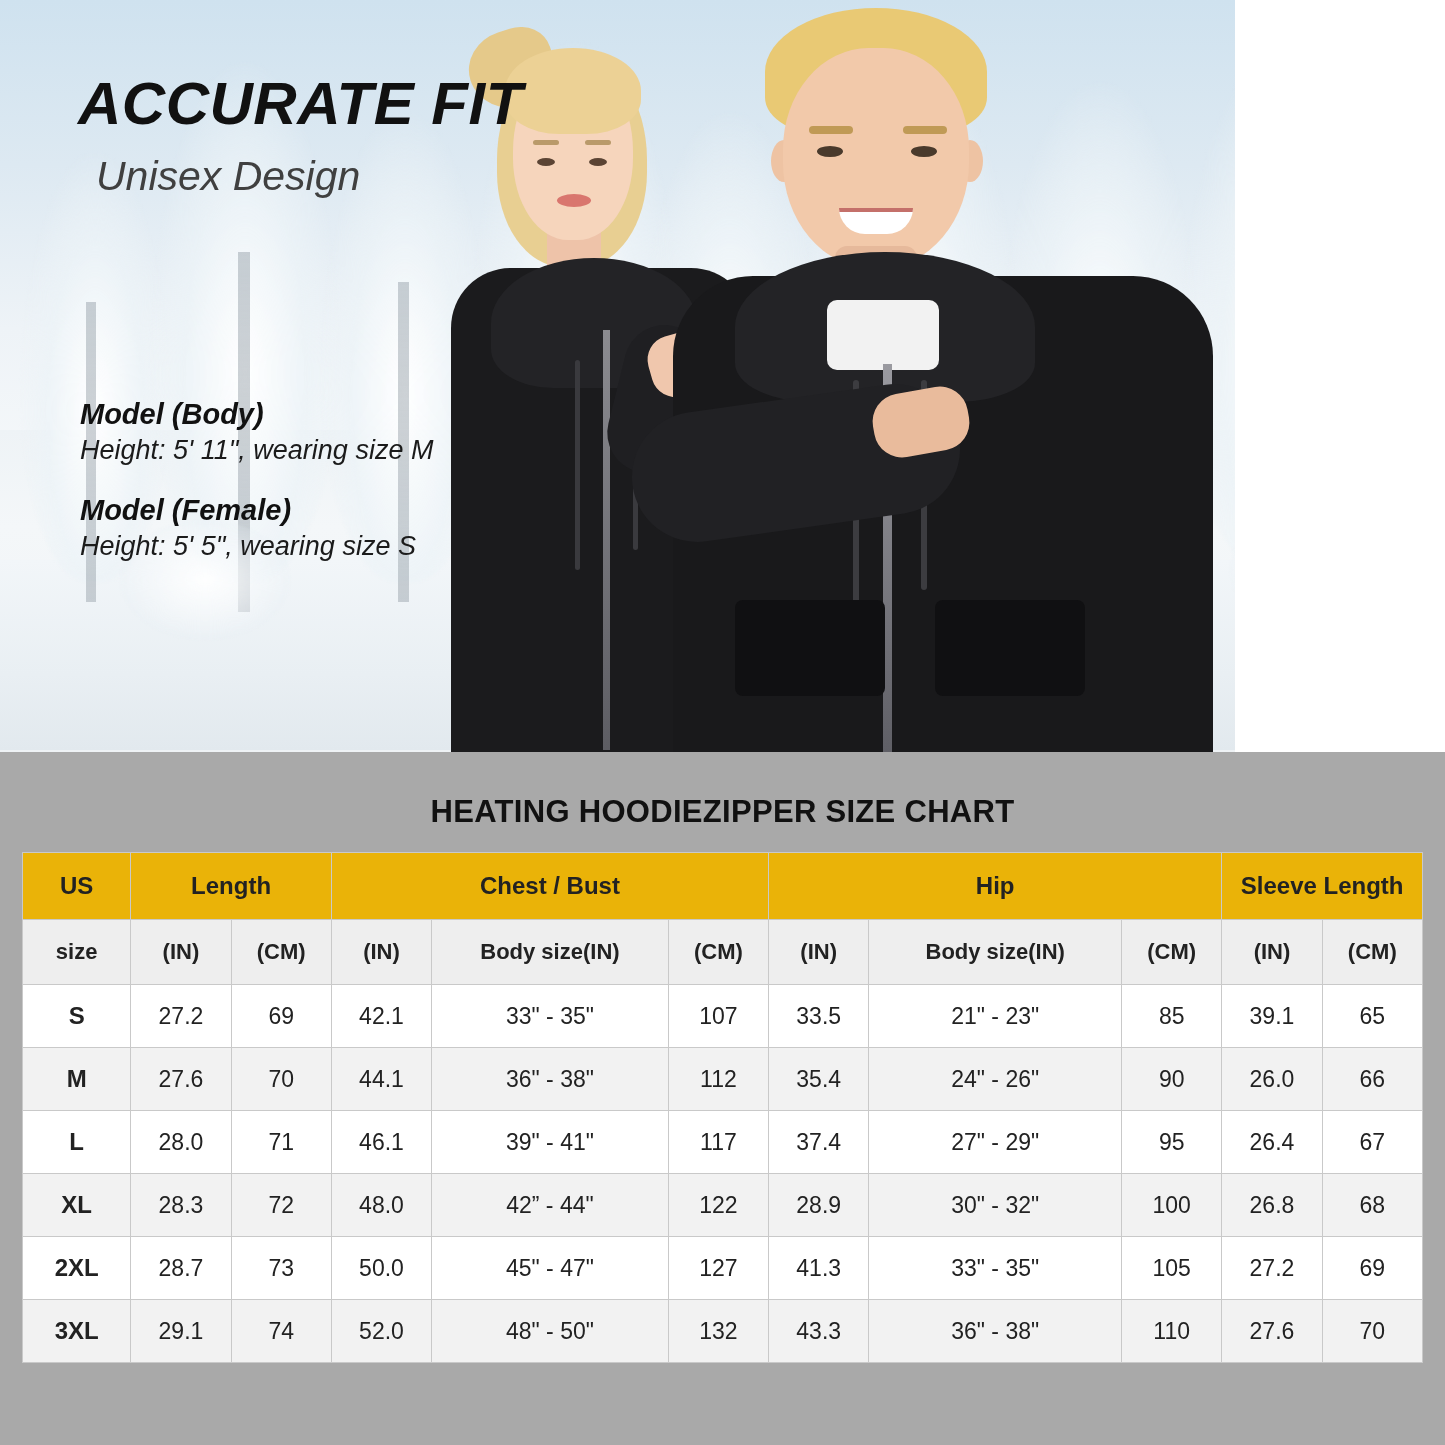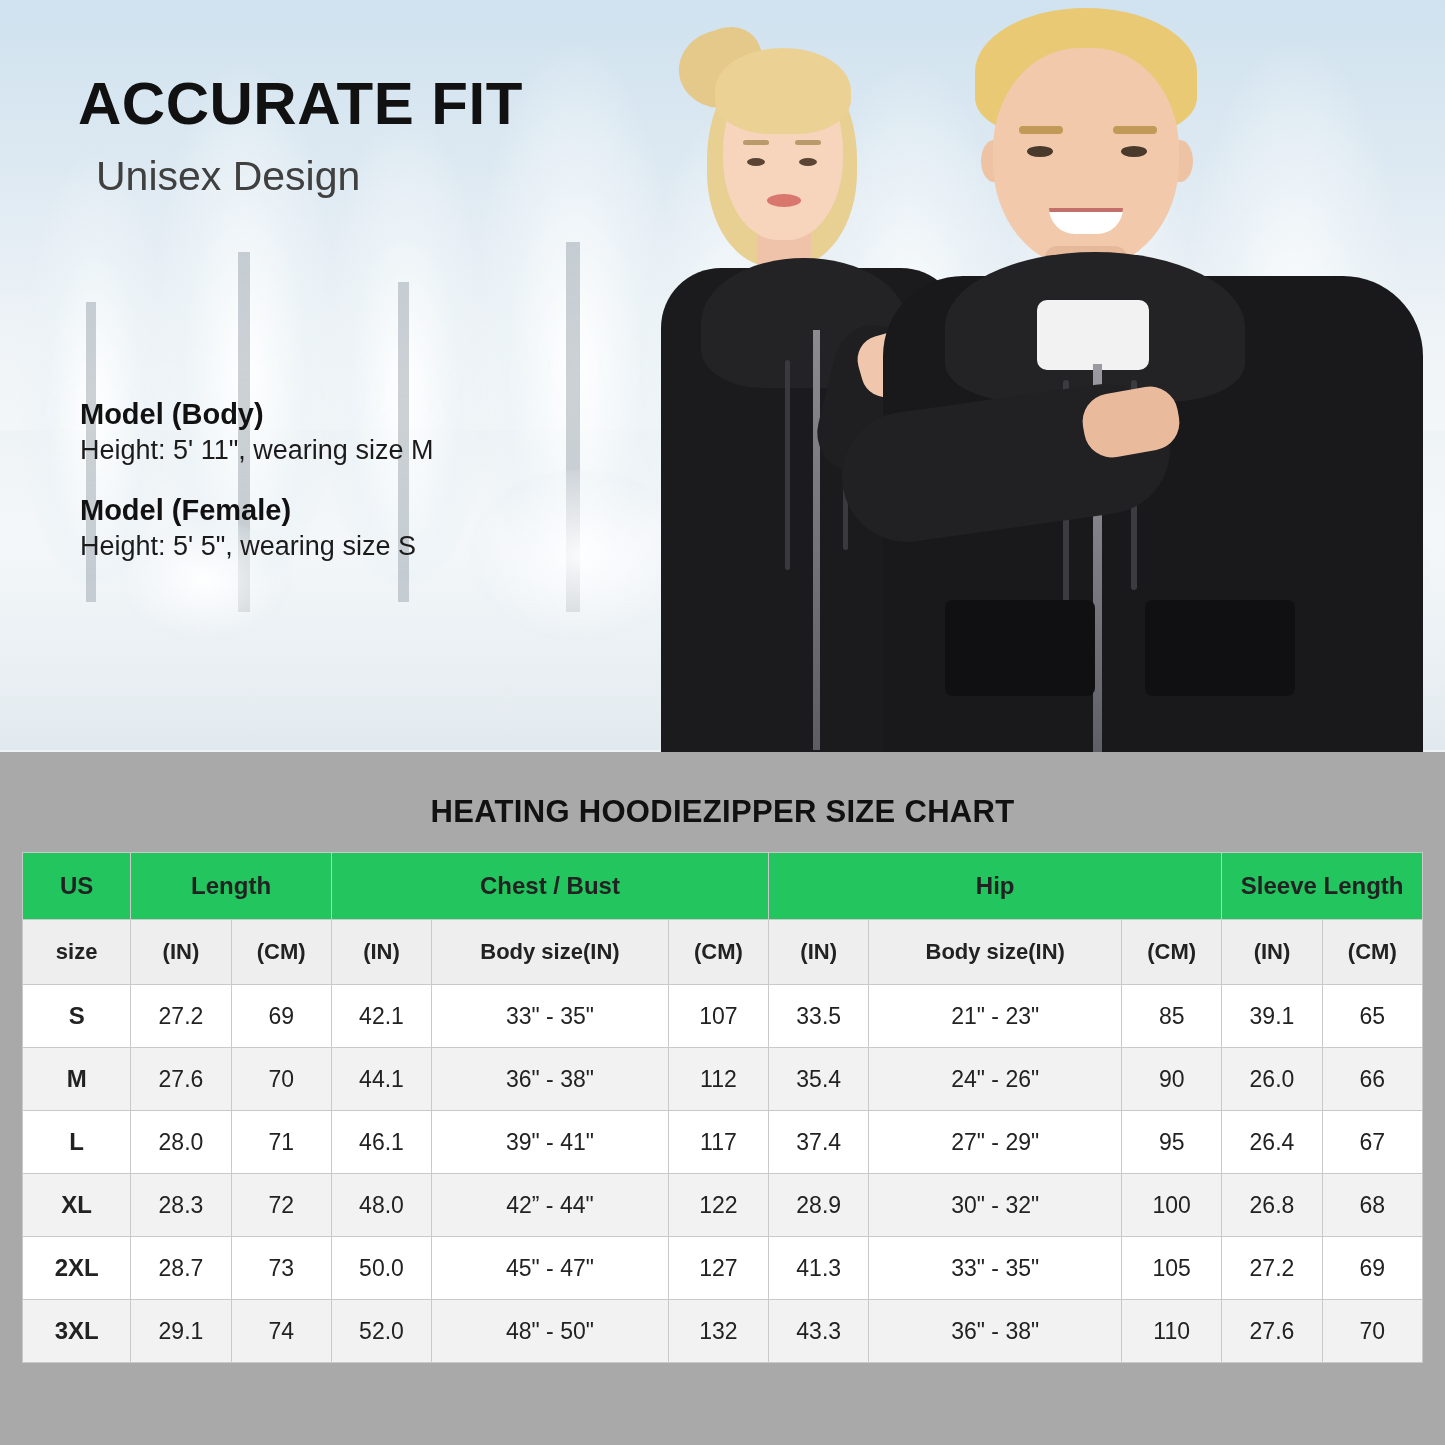--- a/index.html
+++ b/index.html
@@ -10,24 +10,25 @@
     width: 1445px;
     height: 1445px;
     font-family: "Liberation Sans", sans-serif;
     background: #ffffff;
     overflow: hidden;
   }
 
   
   .hero {
     position: relative;
-    width: 1445px;
+    width: 1235px;
     height: 752px;
     overflow: hidden;
     background: #eef4f8;
+    font-style: italic;
   }
   .sky {
     position: absolute;
     left: 0; top: 0;
     width: 1445px; height: 470px;
     background: linear-gradient(to bottom, #cfe2ef 0%, #dde9f2 35%, #eef3f7 70%, #f5f8fa 100%);
   }
   .ground {
     position: absolute;
     left: 0; top: 430px;
@@ -161,21 +162,21 @@
     background: #ffffff;
     table-layout: fixed;
   }
   table.size-chart th,
   table.size-chart td {
     border: 1px solid #c9c9c9;
     text-align: center;
     color: #222222;
   }
   thead tr.grp th {
-    background: #22c55e;
+    background: #eab308;
     font-size: 24px;
     font-weight: bold;
     height: 58px;
     padding: 4px 2px;
   }
   thead tr.sub th {
     background: #eeeeee;
     font-size: 22px;
     font-weight: bold;
     height: 56px;

